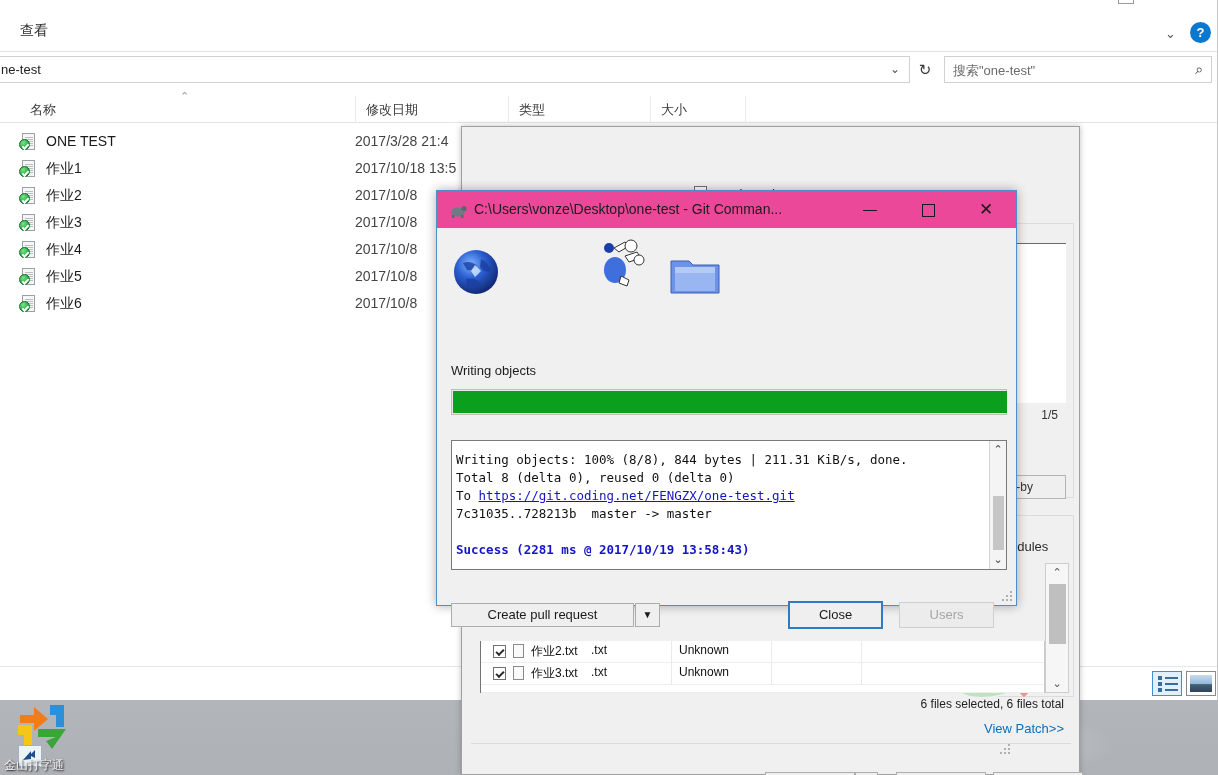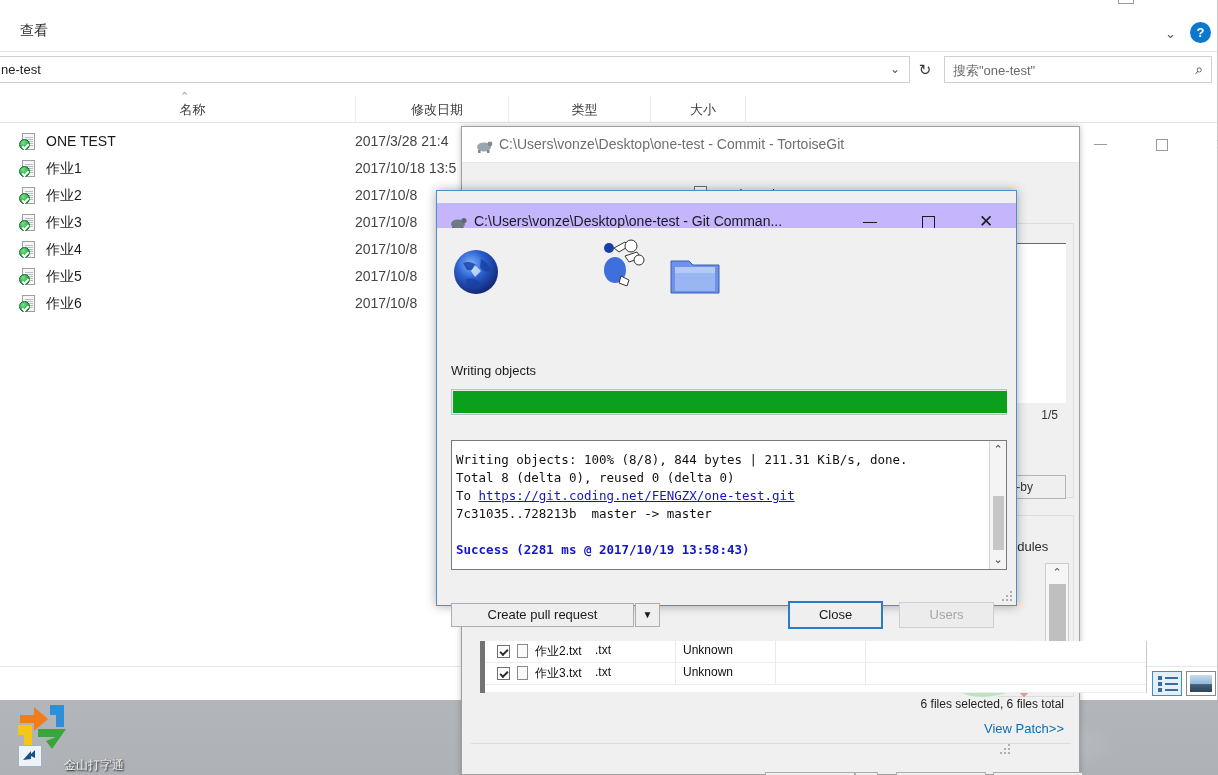--- a/index.html
+++ b/index.html
@@ -19,21 +19,20 @@
     position:absolute; left:700px; top:700px; width:420px; height:90px;
     background:radial-gradient(ellipse at center, rgba(255,255,255,.45), rgba(255,255,255,0) 70%);
   }
   #desktop-icon {
     position:absolute; left:4px; top:705px; width:120px; height:68px;
   }
   .dicon-label {
     position:absolute; left:0; top:52px; width:120px;
     font-size:12px; color:#f2f2f2; text-shadow:1px 1px 2px #000;
     white-space:nowrap;
-    text-align:right;
   }
 
   
   #explorer {
     position:absolute; left:0; top:0; width:1218px; height:700px;
     background:#ffffff; border-right:1px solid #c8c8c8;
     overflow:hidden;
   }
   #explorer-ribbonbar {
     position:absolute; left:0; top:0; width:1218px; height:52px;
@@ -87,21 +86,21 @@
   #search-text {
     position:absolute; left:8px; top:5px; font-size:13px; color:#6a6a6a;
   }
   #search-icon {
     position:absolute; right:8px; top:4px; font-size:14px; color:#444;
   }
 
   
   #col-header {
     position:absolute; left:0; top:96px; width:1218px; height:27px;
-    background:#ffffff; border-bottom:1px solid #e4e4e4;text-align:center;
+    background:#ffffff; border-bottom:1px solid #e4e4e4;
   }
   .col-h {
     position:absolute; top:0; height:27px; font-size:13px; color:#3a3a3a;
     line-height:27px; padding-left:10px; border-left:1px solid #eaeaea;
   }
   #col-sortarrow {
     position:absolute; left:180px; top:90px; font-size:11px; color:#9a9a9a;
   }
 
   
@@ -221,22 +220,22 @@
   }
   #cm-scroll-up { position:absolute; left:0; top:0; width:22px; height:17px; font-size:11px; color:#555; text-align:center; line-height:16px; }
   #cm-scroll-thumb { position:absolute; left:3px; top:20px; width:17px; height:60px; background:#bfbfbf; }
   #cm-scroll-down { position:absolute; left:0; top:111px; width:22px; height:17px; font-size:11px; color:#555; text-align:center; line-height:16px; }
 
   
   #tg-watermark { position:absolute; left:480px; top:468px; width:110px; height:80px; }
 
   
   #cm-filelist {
-    position:absolute; left:18px; top:478px; width:667px; height:52px;
-    background:#fff; border-left:5px solid #737373; border-right:1px solid #c9c9c9;
+    position:absolute; left:18px; top:478px; width:565px; height:52px;
+    background:#fff; border-left:1px solid #737373; border-right:1px solid #c9c9c9;
     overflow:hidden;
   }
   .cmrow { position:relative; height:22px; border-bottom:1px solid #eee; }
   .cm-cb { position:absolute; left:12px; top:4px; width:13px; height:13px; border:1px solid #707070; background:#fff; }
   .cm-cb::after { content:""; position:absolute; left:2px; top:3px; width:6px; height:3px; border-left:2px solid #2b2b2b; border-bottom:2px solid #2b2b2b; transform:rotate(-45deg); }
   .cm-ficon { position:absolute; left:32px; top:3px; width:11px; height:14px; background:#fafafa; border:1px solid #8a8a8a; }
   .cm-fname { position:absolute; left:50px; top:2px; font-size:12px; color:#111; }
   .cm-ext { position:absolute; left:110px; top:2px; font-size:12px; color:#111; }
   .cm-status { position:absolute; left:198px; top:2px; font-size:12px; color:#111; }
   .cm-col-sep1 { position:absolute; left:190px; top:0; width:1px; height:22px; background:#eaeaea; }
@@ -258,21 +257,21 @@
   #btn-commit-push-arrow { left:393px; top:609px; width:23px; }
   #btn-cancel { left:434px; top:609px; width:90px; }
   #btn-help { left:531px; top:609px; width:90px; }
 
   
   #git-dlg {
     position:absolute; left:436px; top:190px; width:581px; height:416px;
     background:#f0f0f0; border:1px solid #4d8fcb;
     box-shadow:0 0 10px rgba(0,0,0,.32);
   }
-  #git-titlebar { position:absolute; left:0; top:12px; width:100%; height:37px; background:#c4b5fd; }
+  #git-titlebar { position:absolute; left:0; top:0; width:100%; height:37px; background:#ec4899; }
   #git-title-icon { position:absolute; left:12px; top:10px; width:18px; height:18px; }
   #git-title-text { position:absolute; left:37px; top:10px; font-size:14px; color:#1b1b1b; white-space:nowrap; }
   #git-min { position:absolute; left:424px; top:10px; width:18px; height:18px; }
   #git-max { position:absolute; left:482px; top:10px; width:18px; height:18px; }
   #git-close { position:absolute; left:540px; top:10px; width:18px; height:18px; }
   .g-min{ position:absolute; left:2px; top:9px; width:14px; height:1px; background:#1b1b1b; }
   .g-max{ position:absolute; left:3px; top:3px; width:13px; height:13px; border:1px solid #1b1b1b; }
   .g-x{ position:absolute; left:0; top:0; width:18px; height:18px; font-size:17px; color:#1b1b1b; text-align:center; line-height:17px; }
 
   #git-body { position:absolute; left:0; top:37px; width:100%; bottom:0; background:#f0f0f0; }
@@ -468,38 +467,20 @@
           <b style="top:12px;"></b>
       </div>
     </div>
     <div id="view-thumb">
       <div class="pic"></div>
     </div>
   </div>
 </div>
 
 <div id="commit-win">
-  <div id="commit-titlebar">
-    <svg id="commit-title-icon" viewBox="0 0 18 18">
-      <ellipse cx="9" cy="11" rx="7" ry="4.5" fill="#9aa5ad"></ellipse>
-      <circle cx="15" cy="8" r="2.4" fill="#7d8a93"></circle>
-      <rect x="3" y="14" width="2.5" height="3" fill="#7d8a93"></rect>
-      <rect x="12" y="14" width="2.5" height="3" fill="#7d8a93"></rect>
-    </svg>
-    <div id="commit-title-text">C:\Users\vonze\Desktop\one-test - Commit - TortoiseGit</div>
-    <div id="commit-min" class="wbtn-min">
-        <span class="glyph-min"></span>
-      </div>
-    <div id="commit-max" class="wbtn-max">
-        <span class="glyph-max"></span>
-      </div>
-    <div id="commit-close" class="wbtn-close">
-        <span class="glyph-x">✕</span>
-      </div>
-  </div>
 
   <div id="commit-body">
     <div id="commit-to-label">Commit to:</div>
     <div id="commit-to-value">master</div>
     <div id="newbranch-cb"></div>
     <div id="newbranch-label">new branch</div>
 
     <div id="grouppanel-1"></div>
     <div id="msg-panel"></div>
     <div id="msg-counter">1/5</div>

